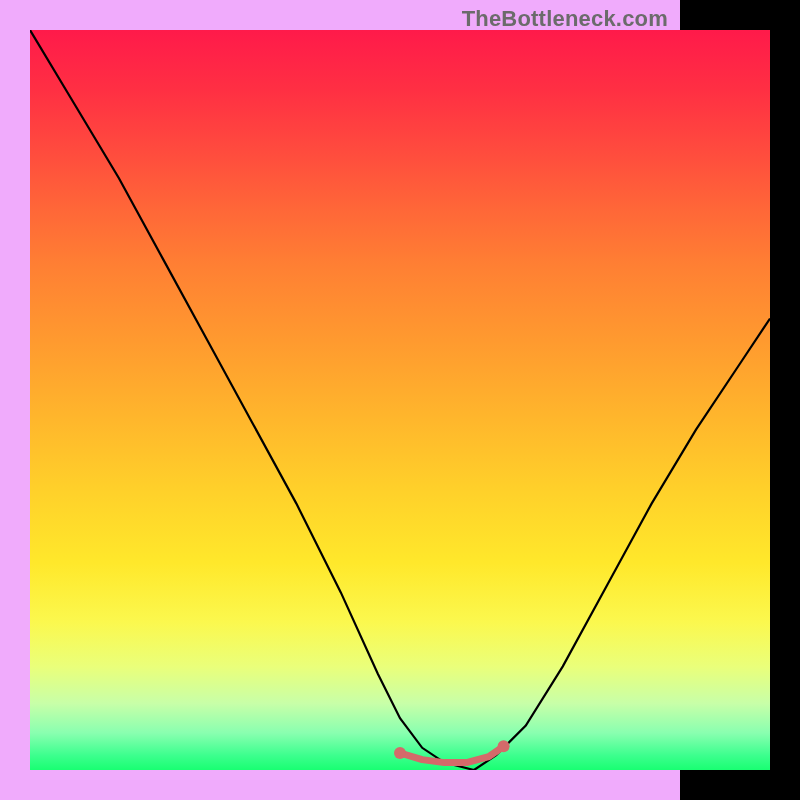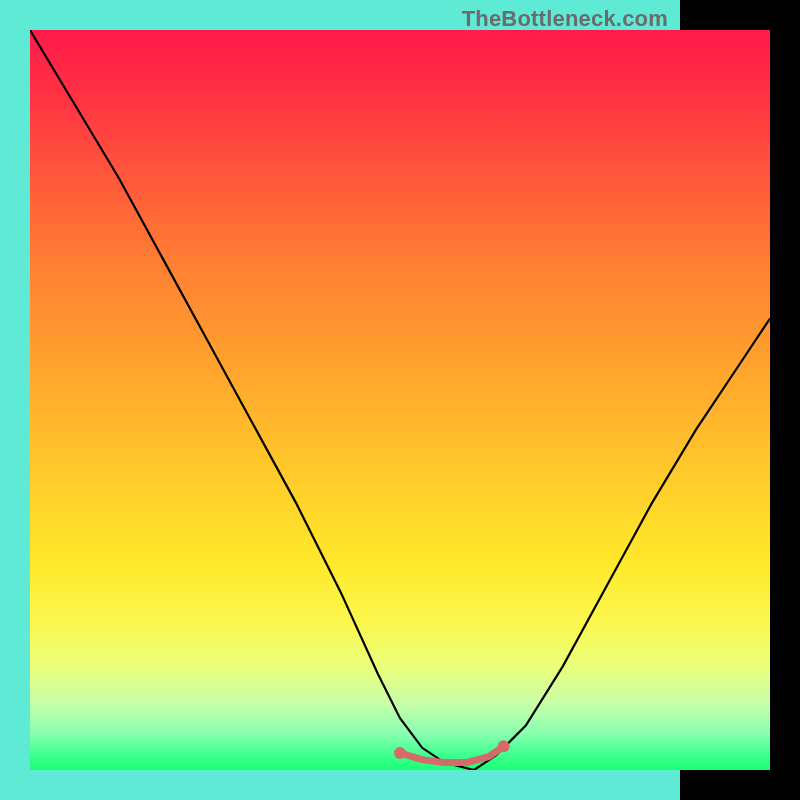--- a/index.html
+++ b/index.html
@@ -8,21 +8,21 @@
     width: 800px;
     height: 800px;
     overflow: hidden;
     background: #000;
     font-family: Arial, Helvetica, sans-serif;
   }
   .frame {
     position: relative;
     width: 680px;
     height: 800px;
-    background: #5eead4;
+    background: #f0abfc;
   }
   .plot {
     position: absolute;
     left: 30px;
     top: 30px;
     width: 740px;
     height: 740px;
     background: linear-gradient(to bottom,
       #ff1a4a 0%,
       #ff2f43 8%,

